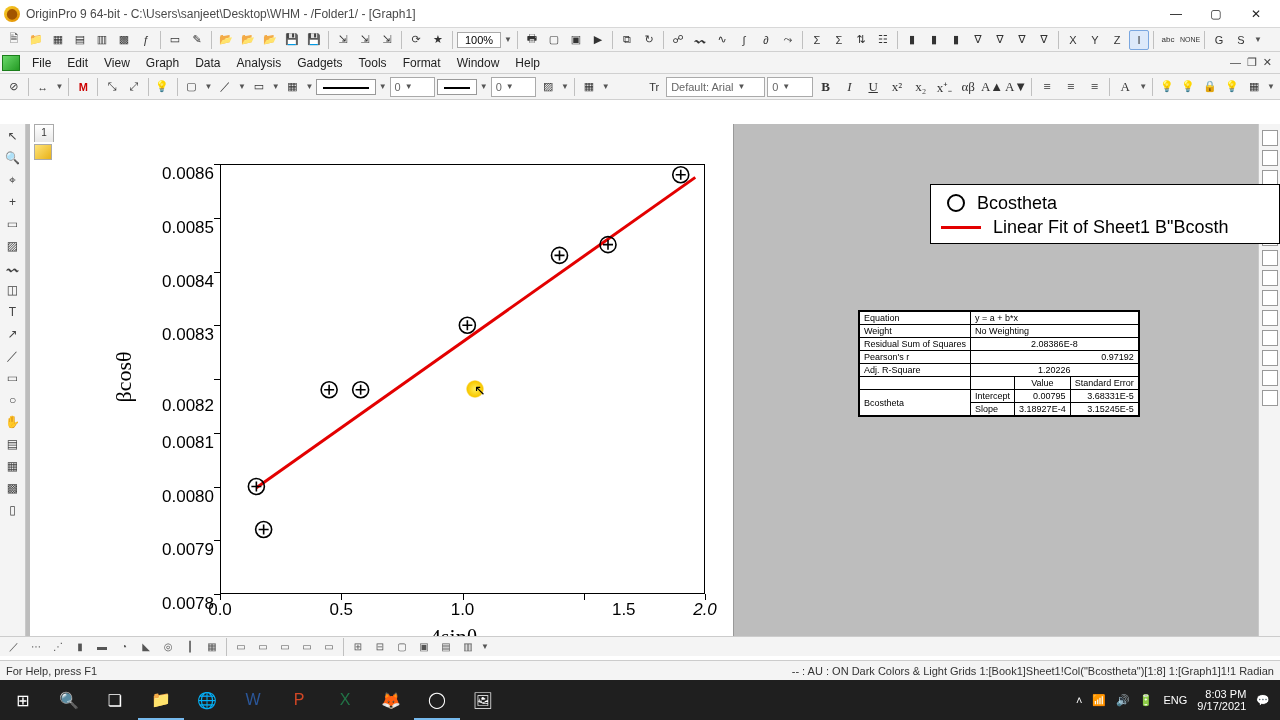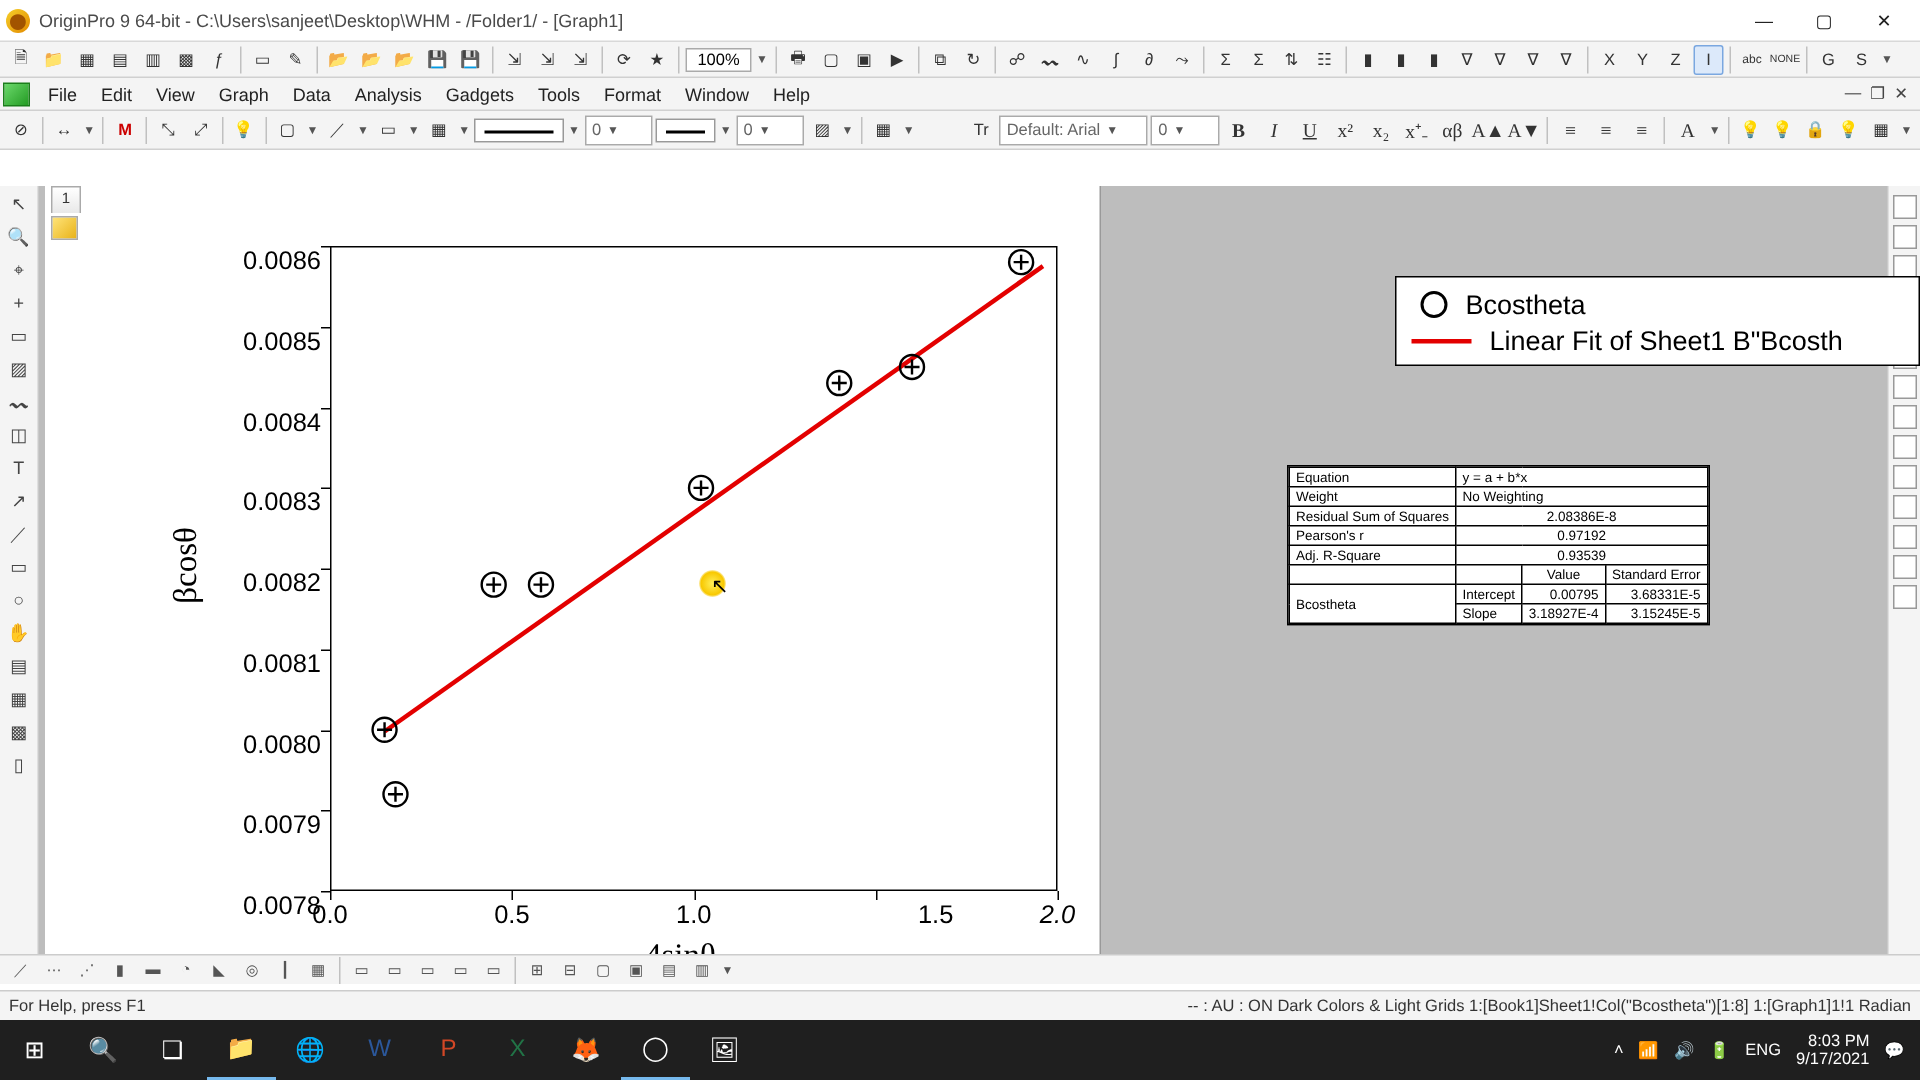--- a/index.html
+++ b/index.html
@@ -312,21 +312,21 @@
 
           <div id="yticks">
               <div class="ytick" style="bottom: 420px;">0.0086</div>
               <div class="ytk" style="top: 0px;"></div>
               <div class="ytick" style="bottom: 366.25px;">0.0085</div>
               <div class="ytk" style="top: 53.75px;"></div>
               <div class="ytick" style="bottom: 312.5px;">0.0084</div>
               <div class="ytk" style="top: 107.5px;"></div>
               <div class="ytick" style="bottom: 258.75px;">0.0083</div>
               <div class="ytk" style="top: 161.25px;"></div>
-              <div class="ytick" style="bottom: 205px;">0.0082</div>
+              <div class="ytick" style="bottom: 188px;">0.0082</div>
               <div class="ytk" style="top: 215px;"></div>
               <div class="ytick" style="bottom: 151.25px;">0.0081</div>
               <div class="ytk" style="top: 268.75px;"></div>
               <div class="ytick" style="bottom: 97.5px;">0.0080</div>
               <div class="ytk" style="top: 322.5px;"></div>
               <div class="ytick" style="bottom: 43.75px;">0.0079</div>
               <div class="ytk" style="top: 376.25px;"></div>
               <div class="ytick" style="bottom: -10px;">0.0078</div>
               <div class="ytk" style="top: 430px;"></div>
             </div>
@@ -369,25 +369,25 @@
           <tr>
                 <td>Weight</td>
                 <td colspan="3">No Weighting</td>
               </tr>
           <tr>
                 <td>Residual Sum of Squares</td>
                 <td colspan="3" style="text-align:center;">2.08386E-8</td>
               </tr>
           <tr>
                 <td>Pearson's r</td>
-                <td colspan="3" style="text-align:center;">0.97192</td>
+                <td colspan="3" style="text-align:right;">0.97192</td>
               </tr>
           <tr>
                 <td>Adj. R-Square</td>
-                <td colspan="3" style="text-align:center;">0.93539</td>
+                <td colspan="3" style="text-align:center;">1.20226</td>
               </tr>
           <tr>
                 <td></td>
                 <td></td>
                 <td style="text-align:center;">Value</td>
                 <td style="text-align:center;">Standard Error</td>
               </tr>
           <tr>
                 <td rowspan="2">Bcostheta</td>
                 <td>Intercept</td>

